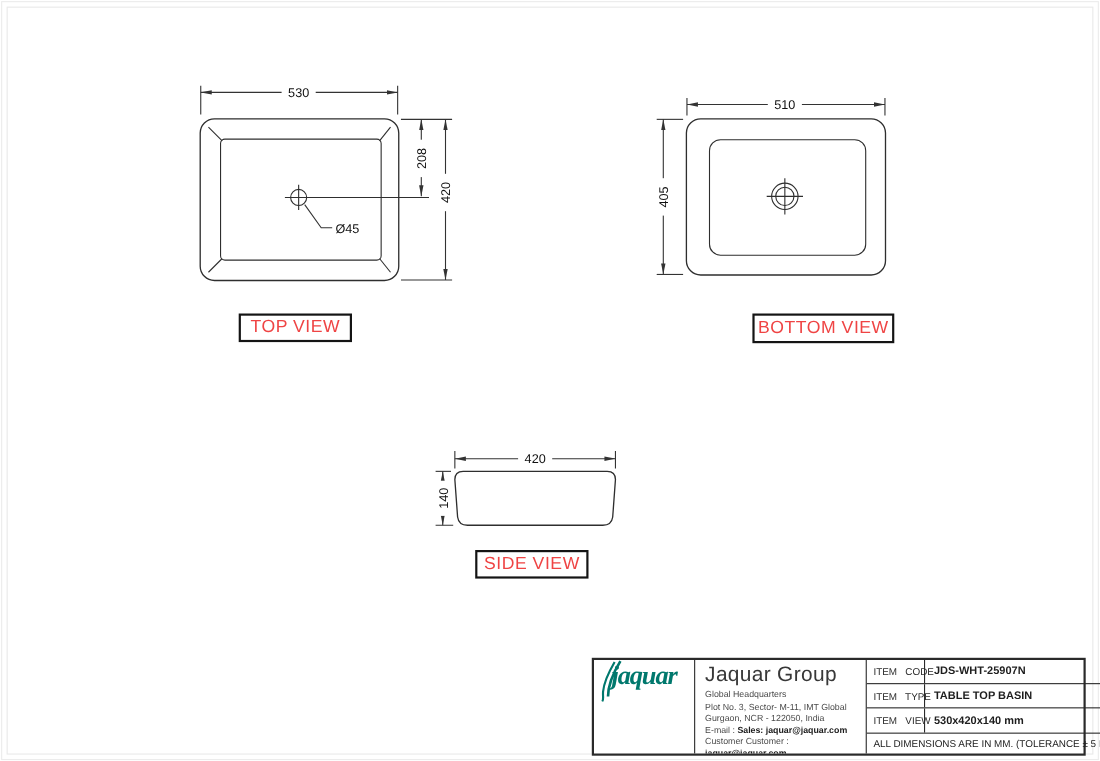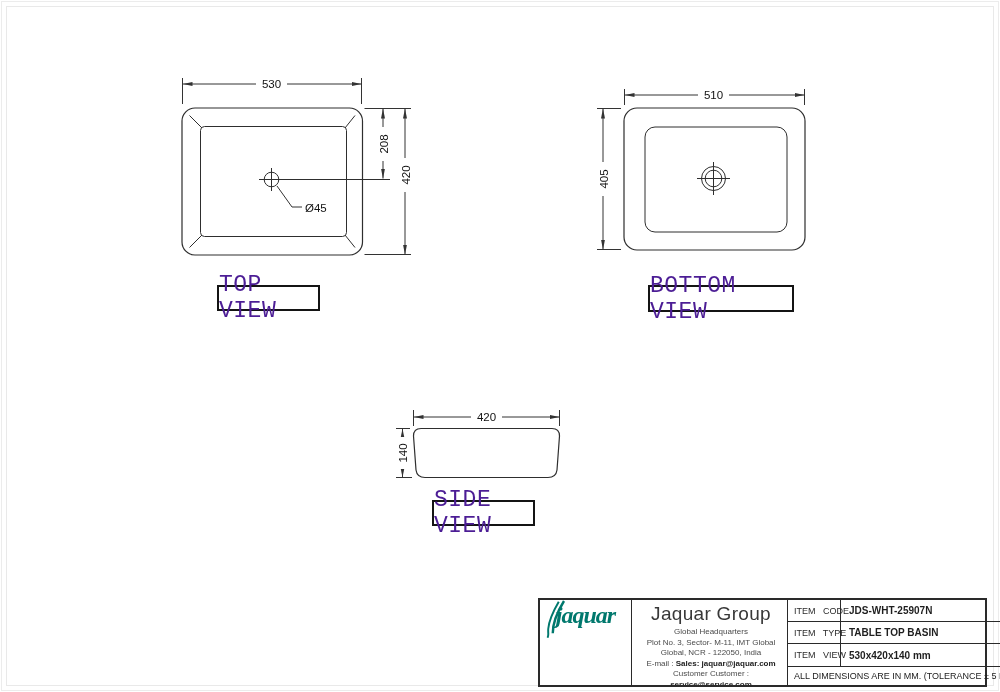--- a/index.html
+++ b/index.html
@@ -5,39 +5,39 @@
   html,body{margin:0;padding:0;background:#888;}
   .page{
     position:relative;width:1000px;height:692px;background:#ffffff;
     font-family:"Liberation Sans",sans-serif;overflow:hidden;
     -webkit-font-smoothing:antialiased;
   }
   .frame-outer{position:absolute;inset:1px;border:1px solid #ececec;pointer-events:none;}
   .frame-inner{position:absolute;inset:6px;border:1px solid #e9e9e9;pointer-events:none;}
   svg{position:absolute;left:0;top:0;}
   .view-label{
-    position:absolute;border:2px solid #141414;background:#fff;color:#4c1d95;
+    position:absolute;border:2px solid #141414;background:#fff;color:#ef4444;
     display:flex;align-items:center;justify-content:center;
-    font-size:23px;letter-spacing:0.5px;box-sizing:border-box;font-family:Liberation Mono, monospace;
+    font-size:16px;letter-spacing:0.5px;box-sizing:border-box;
   }
   
   .title-block{
     position:absolute;left:538px;top:598px;width:449px;height:89px;
     border:2px solid #2a2a2a;box-sizing:border-box;background:#fff;
     display:grid;grid-template-columns:92px 156px 1fr;
   }
   .tb-logo{
     border-right:1.5px solid #2a2a2a;display:flex;flex-direction:column;
     align-items:center;justify-content:flex-start;padding-top:2px;
   }
   .tb-wordmark{
     font-family:"Liberation Serif",serif;font-style:italic;font-weight:bold;
     font-size:24px;letter-spacing:-1px;line-height:1;margin-top:1px;
   }
-  .tb-company-cell{border-right:1.5px solid #2a2a2a;padding:3px 6px 2px 9px;overflow:hidden;text-align:center;}
+  .tb-company-cell{border-right:1.5px solid #2a2a2a;padding:3px 6px 2px 9px;overflow:hidden;}
   .tb-company{font-size:19px;color:#383838;letter-spacing:0.3px;margin:0 0 2px 0;font-weight:400;}
   .tb-addr{font-size:8px;color:#4a4a4a;line-height:1.32;}
   .tb-line b{color:#1c1c1c;}
   .tb-items{display:grid;grid-template-rows:22px 22px 23px 1fr;}
   .tb-row{display:grid;grid-template-columns:53px 1fr;border-bottom:1.5px solid #2a2a2a;}
   .tb-row-label{
     border-right:1.5px solid #2a2a2a;font-size:9px;color:#2b2b2b;
     display:flex;align-items:center;padding-left:6px;word-spacing:5px;white-space:nowrap;
   }
   .tb-row-value{font-size:10px;font-weight:bold;color:#1e1e1e;display:flex;align-items:center;padding-left:8px;white-space:nowrap;}
@@ -129,40 +129,40 @@
 
       <line x1="396" y1="428.5" x2="410" y2="428.5" class="dimln"></line>
       <line x1="396" y1="477.5" x2="412" y2="477.5" class="dimln"></line>
       <line x1="402.5" y1="428.5" x2="402.5" y2="477.5" class="dimln" marker-start="url(#arr)" marker-end="url(#arr)"></line>
       <rect x="396" y="437" width="13" height="32" class="mask"></rect>
       <text text-anchor="middle" transform="translate(407 453) rotate(-90)" class="dimtxt">140</text>
     </g>
   </svg>
 
   <div class="view-label" style="left:217px;top:285px;width:103px;height:26px;">TOP VIEW</div>
-  <div class="view-label" style="left:648px;top:285px;width:146px;height:27px;">BOTTOM VIEW</div>
+  <div class="view-label" style="left:684px;top:285px;width:129px;height:27px;">BOTTOM VIEW</div>
   <div class="view-label" style="left:432px;top:500px;width:103px;height:26px;">SIDE VIEW</div>
 
   <div class="title-block">
     <div class="tb-logo">
       <svg width="30" height="38" viewBox="0 0 40 50">
         <path d="M25,2 C18,14 12,26 11,38 C10.5,44 12,47 10,50" fill="none" stroke="#00786d" stroke-width="2.6"></path>
         <path d="M32,1 C24,14 17,30 17,44" fill="none" stroke="#00786d" stroke-width="3.2"></path>
       </svg>
       <div class="tb-wordmark" style="color:#00786d;">jaquar</div>
     </div>
 
     <div class="tb-company-cell">
       <div class="tb-company">Jaquar Group</div>
       <div class="tb-addr">
         <div class="tb-line">Global Headquarters</div>
         <div class="tb-line">Plot No. 3, Sector- M-11, IMT Global</div>
-        <div class="tb-line">Global, NCR - 122050, India</div>
+        <div class="tb-line">Gurgaon, NCR - 122050, India</div>
         <div class="tb-line"><span>E-mail : </span><b>Sales: jaquar@jaquar.com</b></div>
-        <div class="tb-line"><span>Customer Customer : </span><b>service@service.com</b></div>
+        <div class="tb-line"><span>Customer Customer : </span><b>jaquar@jaquar.com</b></div>
       </div>
     </div>
 
     <div class="tb-items">
       <div class="tb-row">
         <div class="tb-row-label">ITEM CODE</div>
         <div class="tb-row-value">JDS-WHT-25907N</div>
       </div>
       <div class="tb-row">
         <div class="tb-row-label">ITEM TYPE</div>

